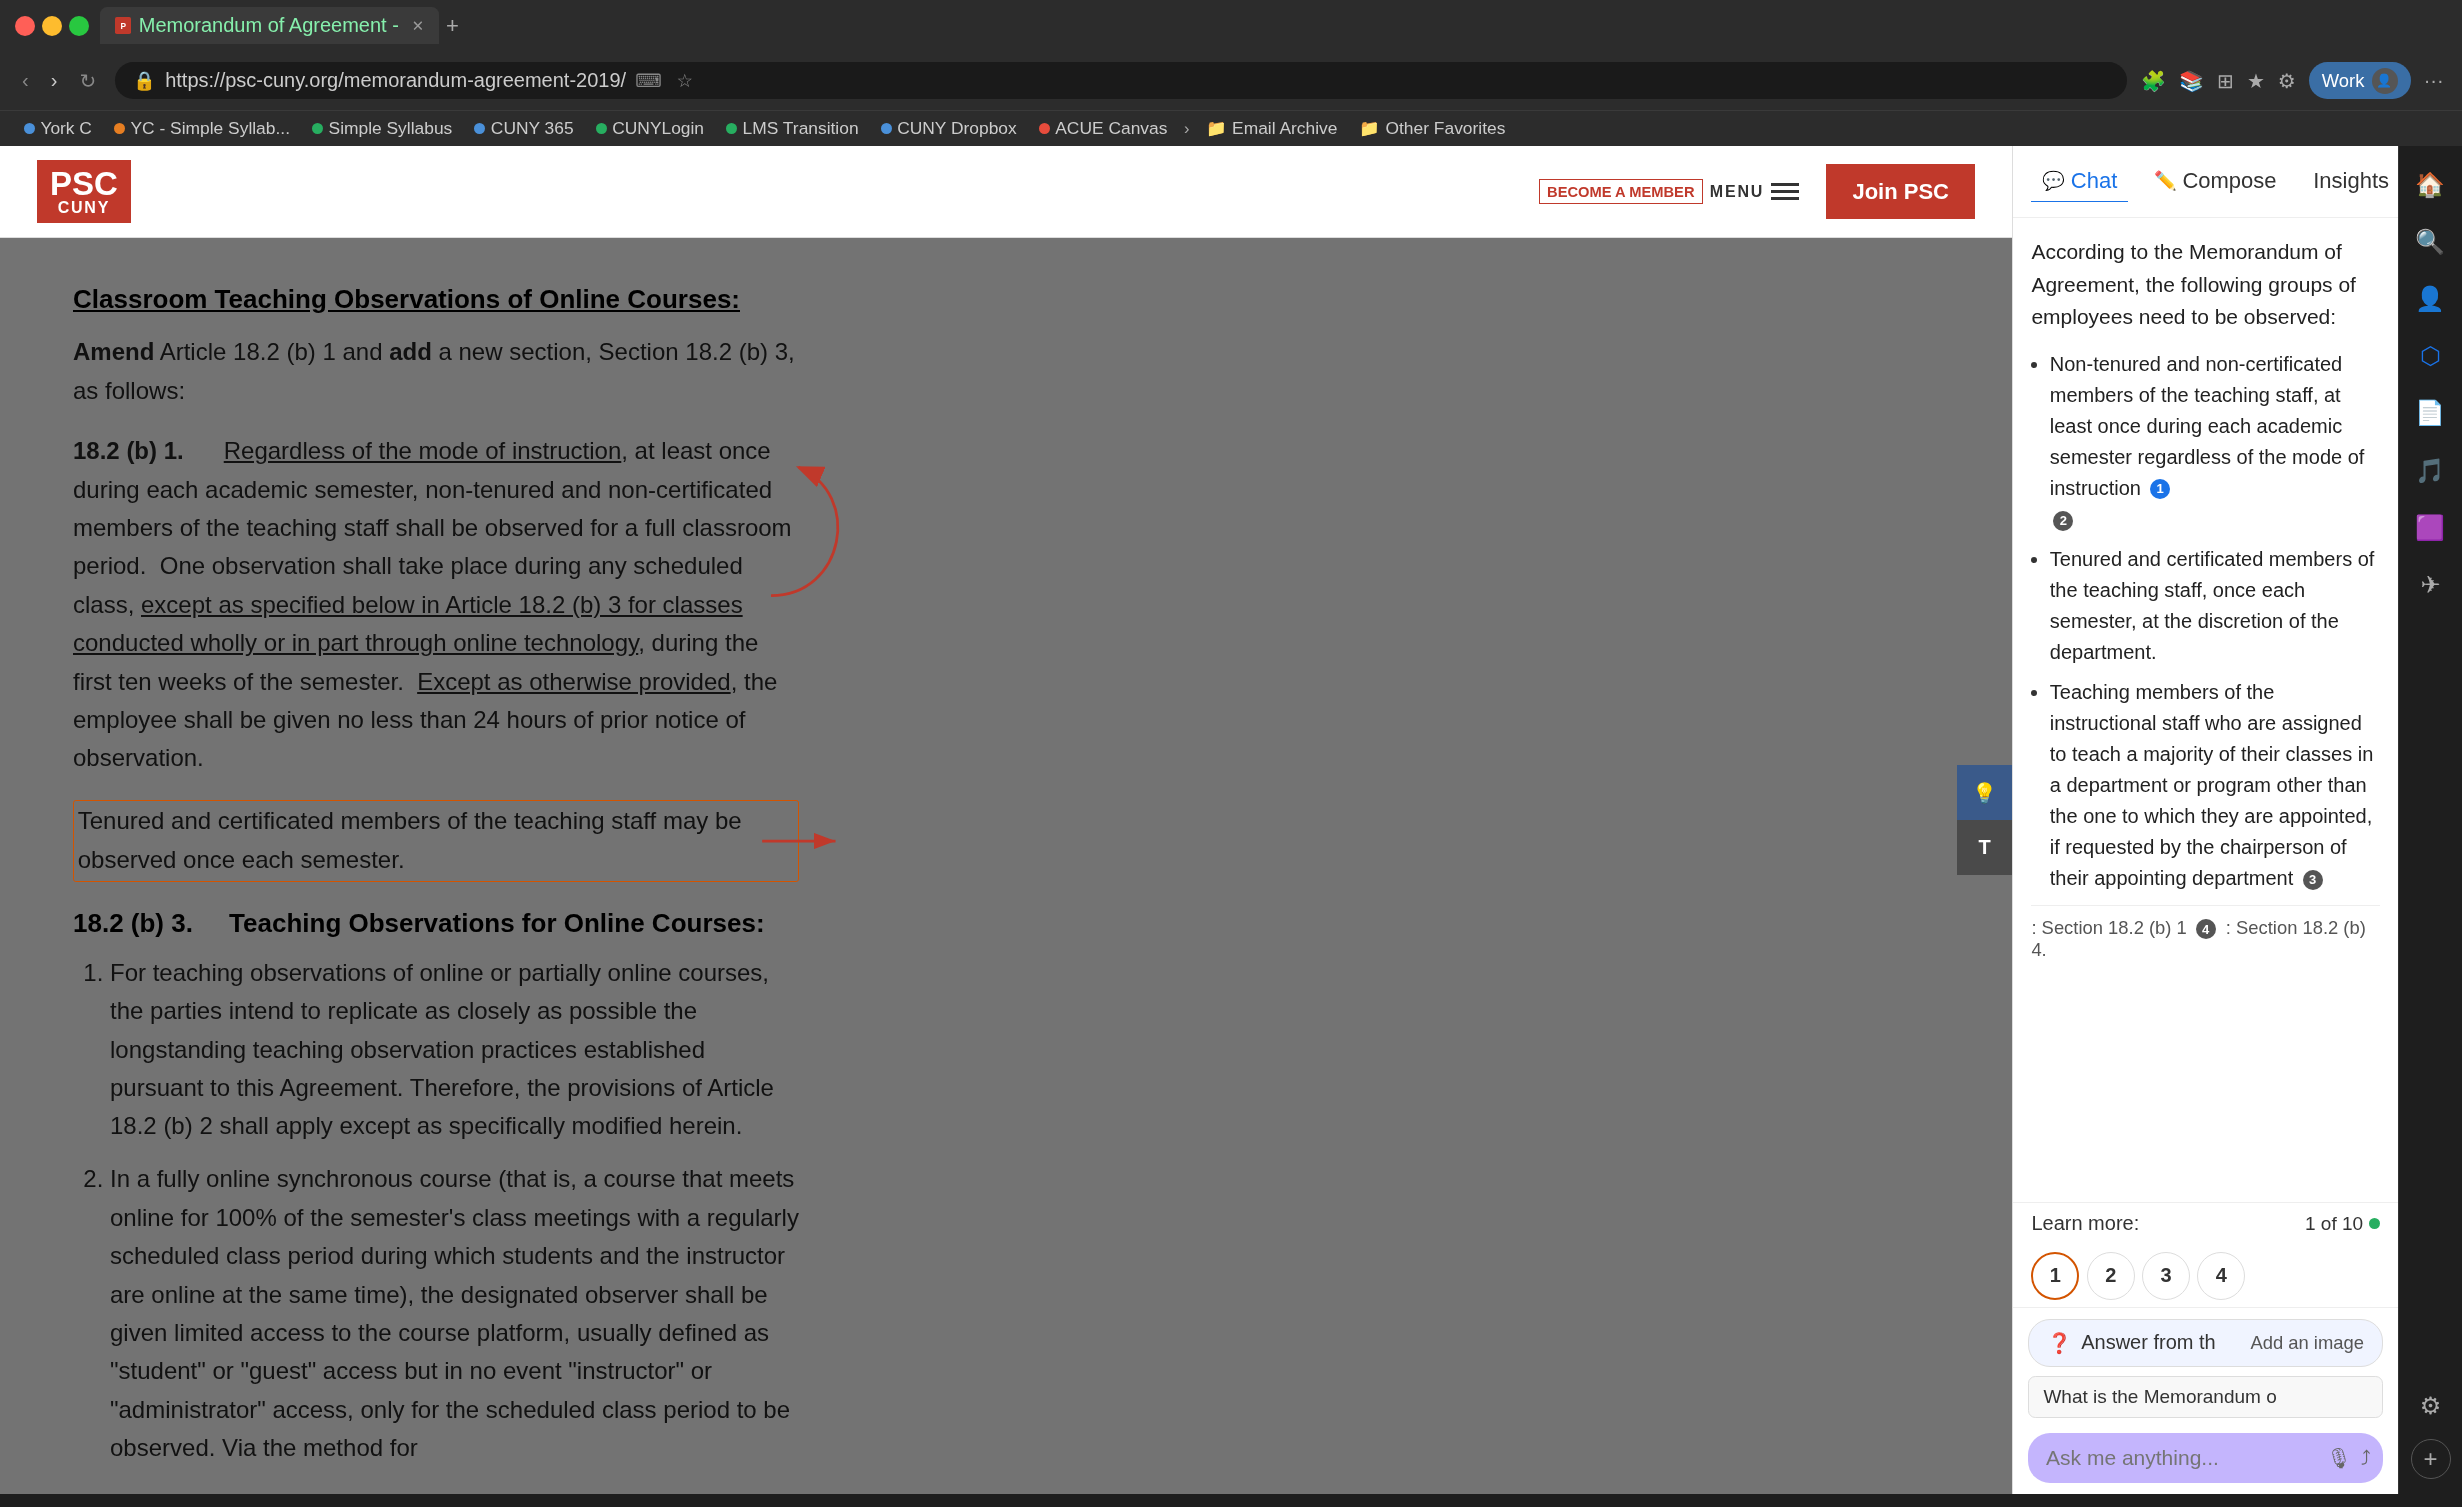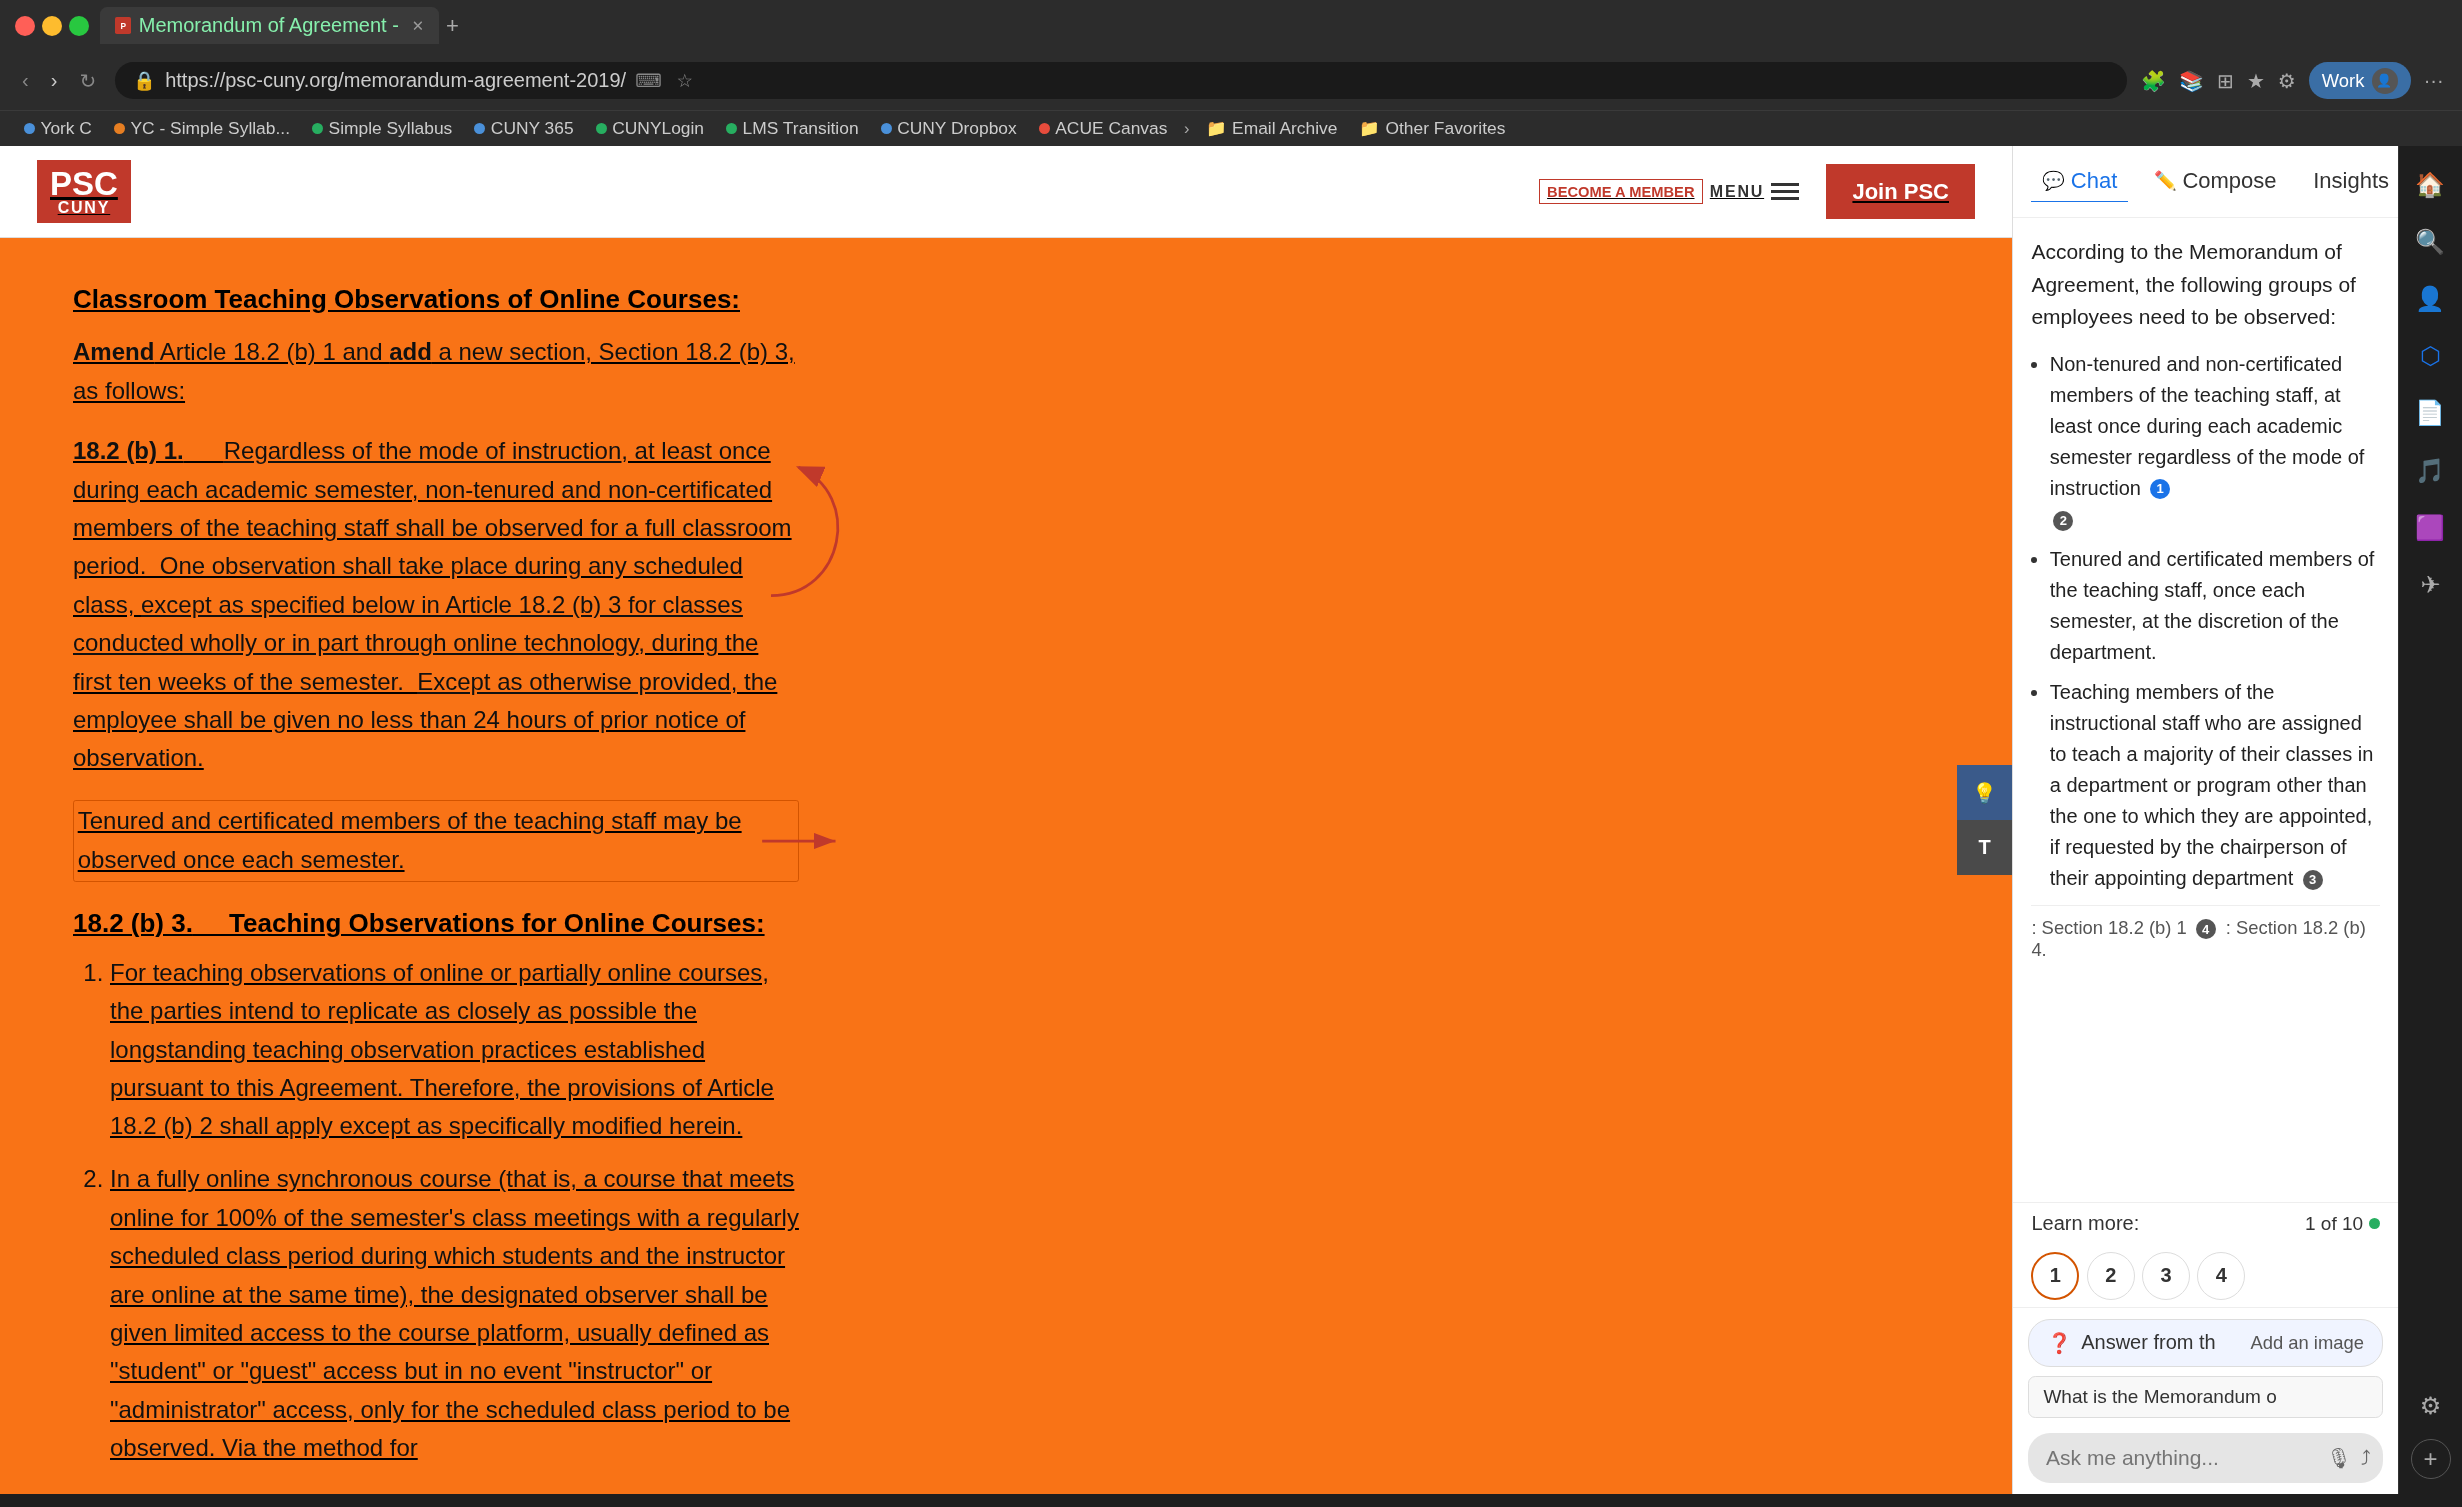--- a/index.html
+++ b/index.html
@@ -45,21 +45,21 @@
     .dot-green { background: #27ae60; }
     .dot-orange { background: #e67e22; }
     .dot-red { background: #e74c3c; }
     .folder-icon { color: #f0c060; font-size: 16.5px; }
     .more-btn { color: #aaa; font-size: 16.5px; margin: 0 3.7px; }
 
     
     .main-area { display: flex; width: 100%; height: calc(1508px - 160px); }
 
     
-    .page-content { flex: 1; background: #f97316; overflow-y: auto; position: relative; text-decoration: underline; }
+    .page-content { flex: 1; background: #737373; overflow-y: auto; position: relative; }
 
     
     .psc-header { display: flex; align-items: center; padding: 0 37px; background: #fff; border-bottom: 0.9px solid #ddd; height: 92px; }
     .psc-logo { display: flex; align-items: center; margin-right: auto; }
     .psc-logo-box { background: #c0392b; padding: 7.3px 13px; display: flex; flex-direction: column; align-items: center; }
     .psc-text { color: #fff; font-size: 33px; font-weight: 900; line-height: 1; }
     .cuny-text { color: #fff; font-size: 16px; font-weight: 700; line-height: 1; letter-spacing: 1.8px; }
     .psc-nav { display: flex; align-items: center; gap: 27.5px; }
     .menu-btn { display: flex; align-items: center; gap: 7.3px; font-size: 16px; font-weight: 600; color: #333; letter-spacing: 1.8px; cursor: pointer; justify-content: flex-end; }
     .menu-icon { display: flex; flex-direction: column; gap: 4.6px; cursor: pointer; }
@@ -114,21 +114,21 @@
     .learn-btn { width: 48px; height: 48px; border-radius: 50%; border: 1.8px solid #ddd; background: #fff; font-size: 20px; font-weight: 600; color: #333; cursor: pointer; display: flex; align-items: center; justify-content: center; }
     .learn-btn.active-btn { border: 2.8px solid #d35400; color: #333; }
 
     
     .panel-bottom { padding: 11px 14.7px; border-top: 0.9px solid #eee; }
     .answer-btn { width: 100%; background: #f0f4ff; border: 0.9px solid #ddd; border-radius: 22px; padding: 11px 18.4px; display: flex; align-items: center; gap: 9.2px; cursor: pointer; margin-bottom: 9.2px; }
     .answer-btn-icon { color: #666; font-size: 20px; }
     .answer-btn-text { font-size: 20px; color: #333; flex: 1; text-align: left; }
     .add-image-btn { font-size: 18.4px; color: #555; margin-left: auto; }
     .suggestion-btn { width: 100%; background: #f8f8f8; border: 0.9px solid #ddd; border-radius: 7.3px; padding: 9.2px 14.7px; text-align: left; font-size: 19px; color: #333; cursor: pointer; margin-bottom: 7.3px; white-space: nowrap; overflow: hidden; text-overflow: ellipsis; }
-    .ask-bar { display: flex; align-items: center; background: #e5e5e5; border-radius: 22px; padding: 13px 18.4px; gap: 9.2px; margin-top: 7.3px; }
+    .ask-bar { display: flex; align-items: center; background: #c4b5fd; border-radius: 22px; padding: 13px 18.4px; gap: 9.2px; margin-top: 7.3px; }
     .ask-input { flex: 1; background: none; border: none; font-size: 21px; color: #333; outline: none; }
     .ask-icon { color: #666; font-size: 20px; }
 
     
     .far-right-sidebar { width: 64px; background: #1e1e1e; display: flex; flex-direction: column; align-items: center; padding: 14.7px 0; gap: 9.2px; border-left: 0.9px solid #333; }
     .sidebar-icon { width: 48px; height: 48px; display: flex; align-items: center; justify-content: center; cursor: pointer; color: #aaa; font-size: 24px; border-radius: 7.3px; }
     .sidebar-icon.active { color: #fff; }
     .sidebar-spacer { flex: 1; }
     .sidebar-add-btn { width: 40px; height: 40px; border-radius: 50%; border: 1.8px solid #555; display: flex; align-items: center; justify-content: center; color: #aaa; font-size: 24px; cursor: pointer; }
 

